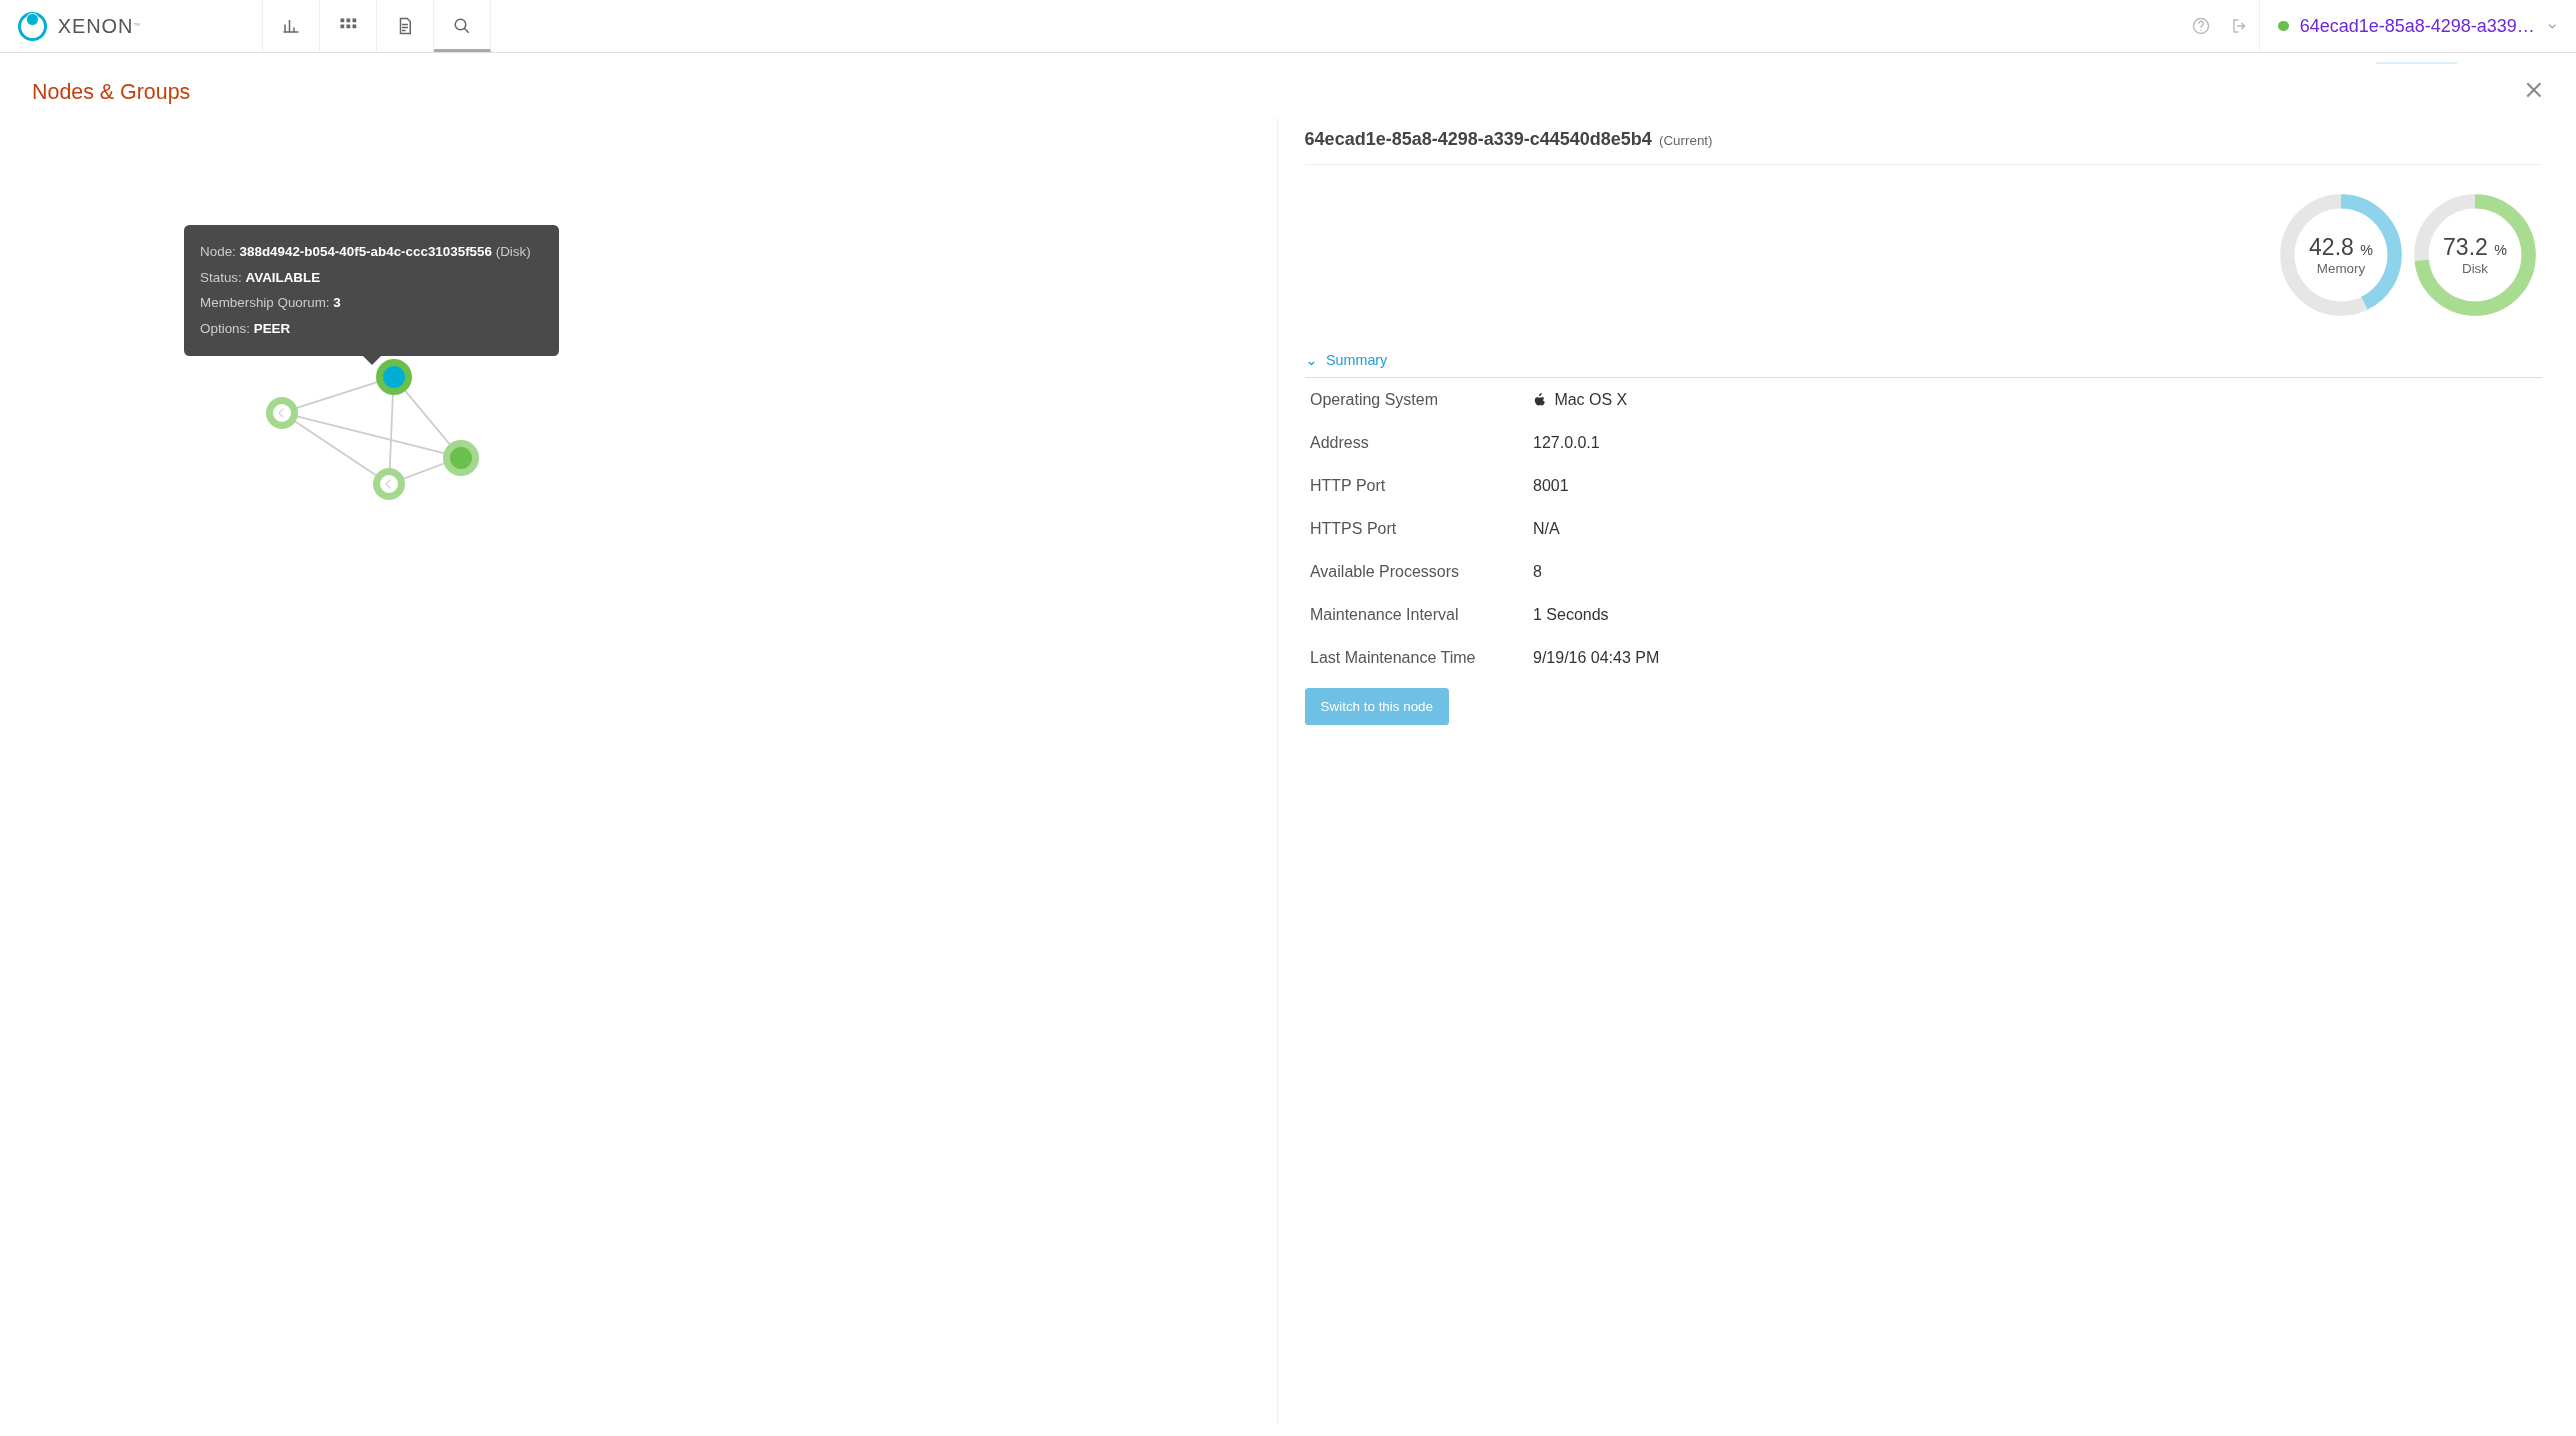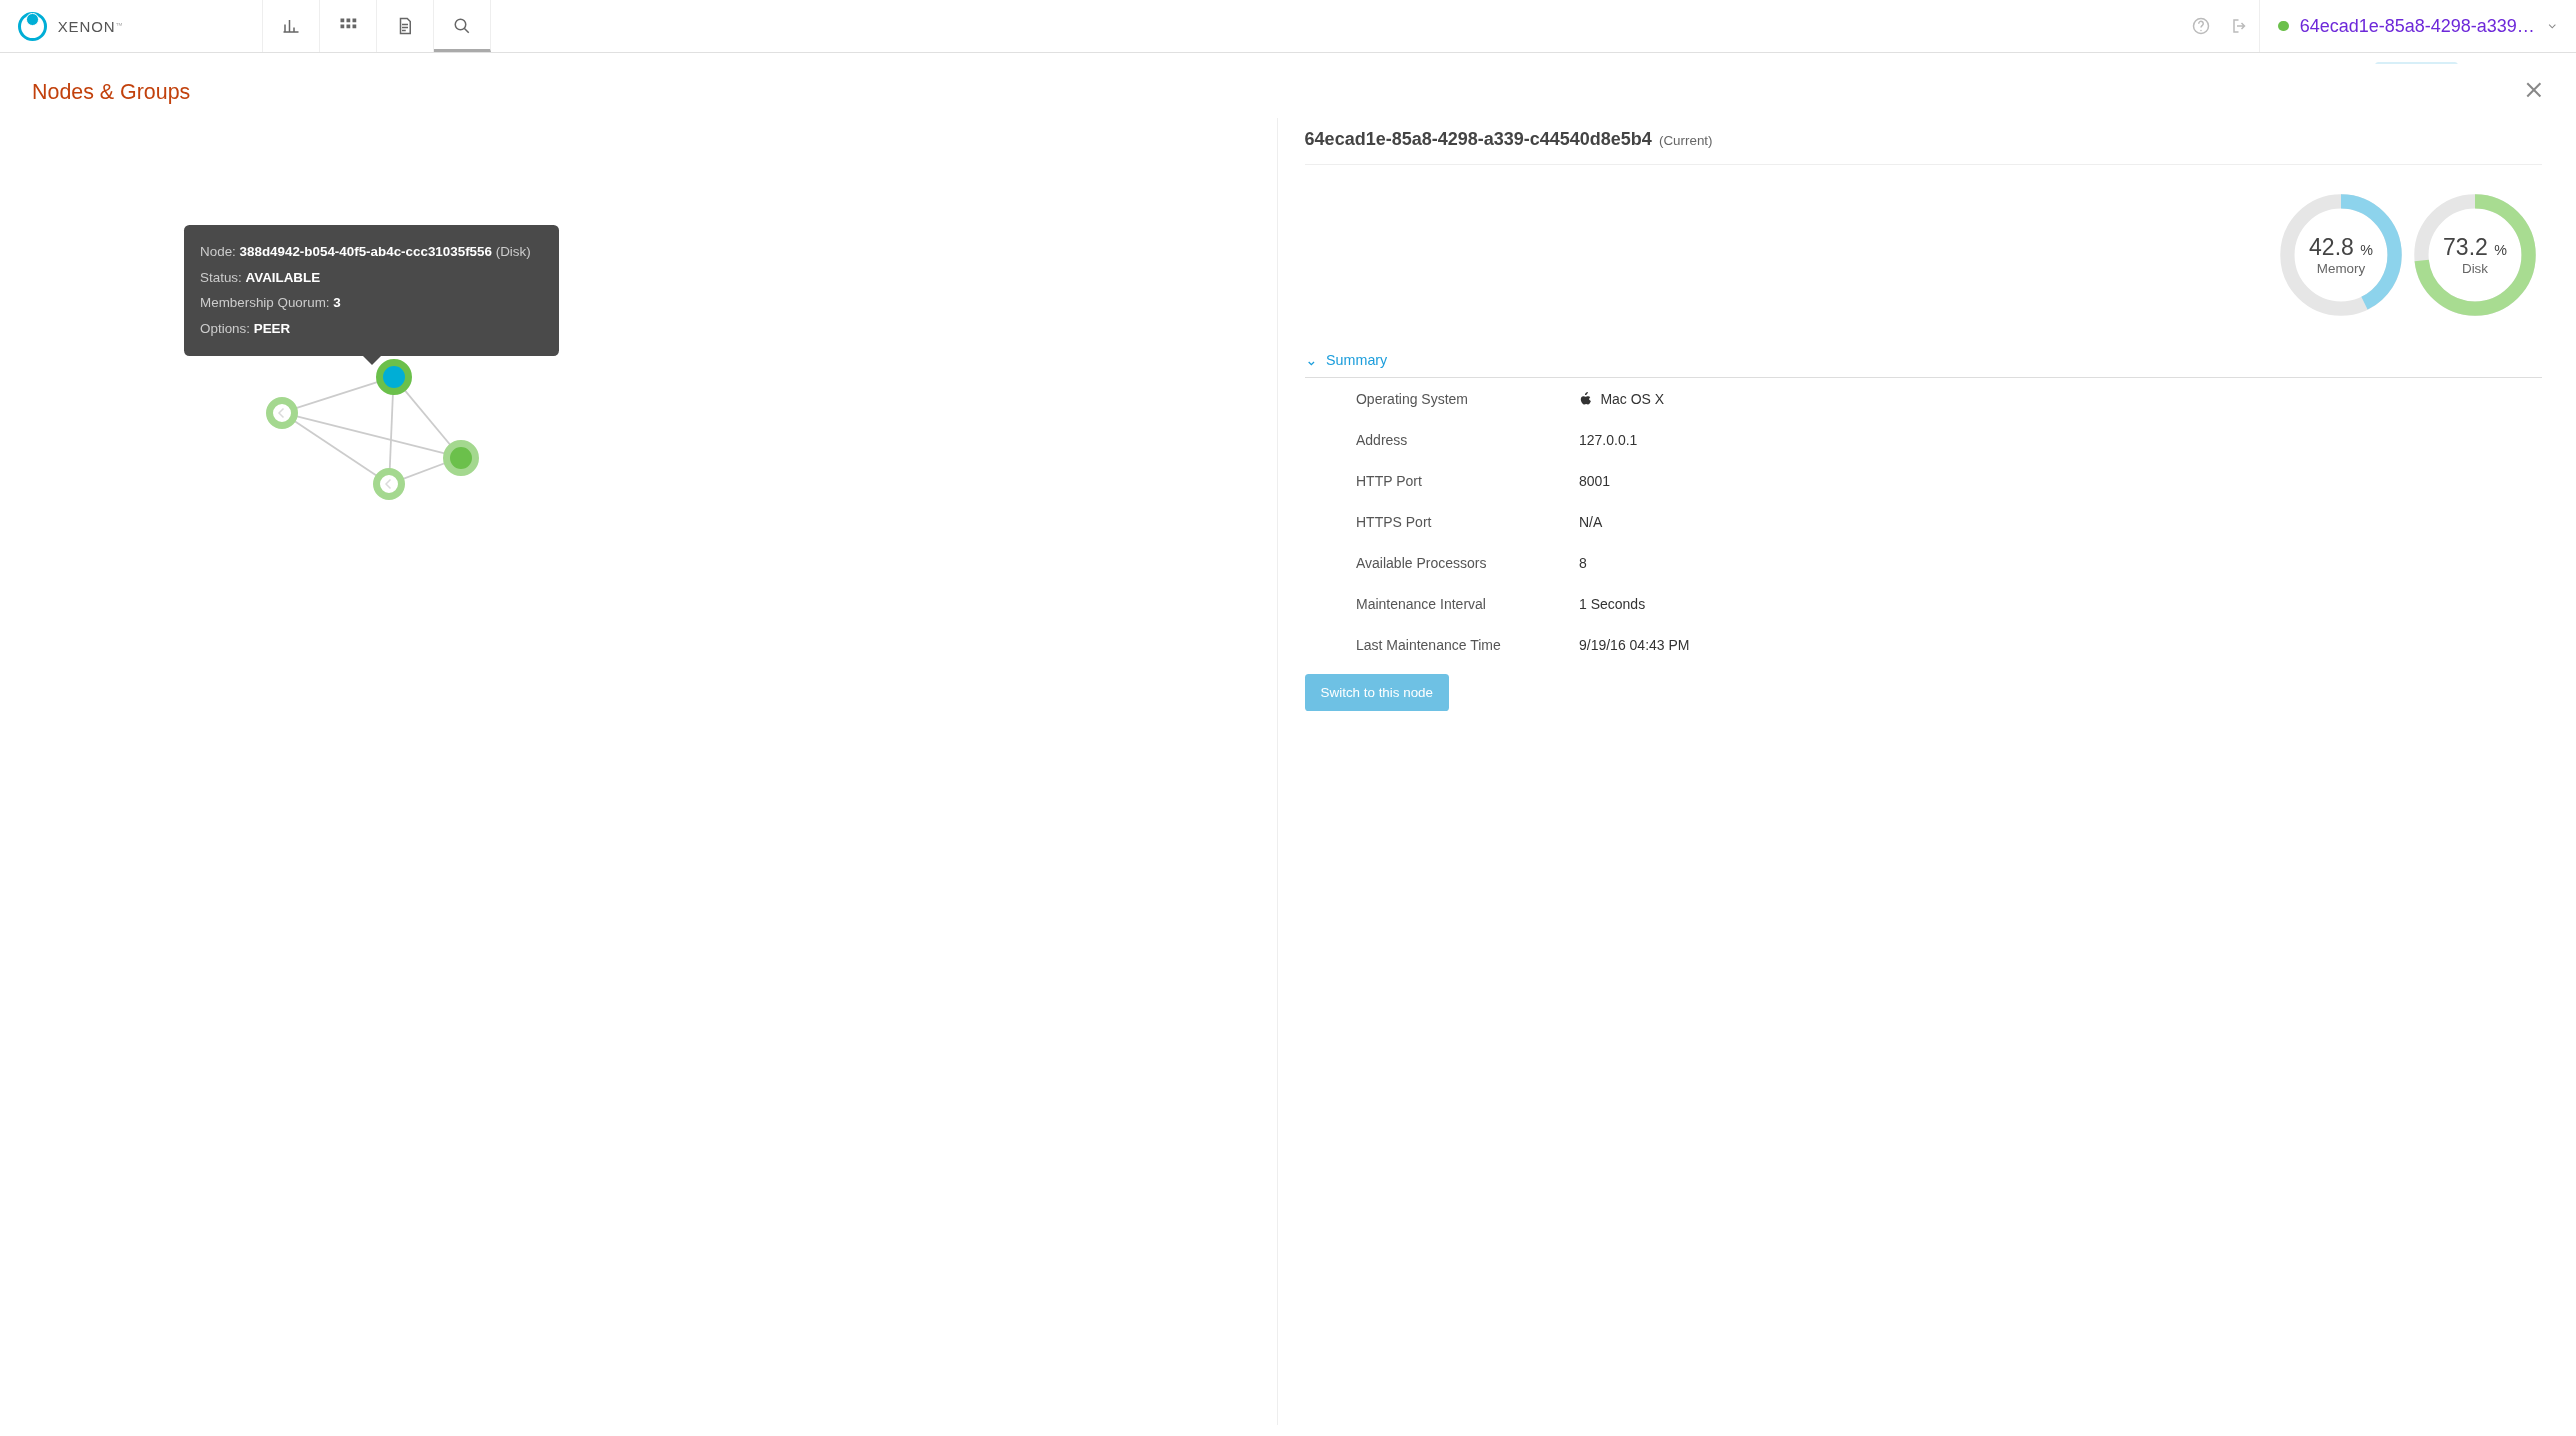--- a/index.html
+++ b/index.html
@@ -4,21 +4,21 @@
 <style>
 * { box-sizing: border-box; margin: 0; padding: 0; }
 body { font-family: -apple-system, "Helvetica Neue", Arial, sans-serif; background: #fff; color: #444; font-size: 12.5px; }
 
 
 .header { display: flex; align-items: center; height: 53px; border-bottom: 0.9px solid #e0e0e0; }
 .brand { display: flex; align-items: center; padding: 0 18px; width: 262px; }
 .logo { width: 29px; height: 29px; position: relative; margin-right: 10.7px; }
 .logo-ring { width: 29px; height: 29px; border: 3.6px solid #00aed6; border-radius: 50%; position: absolute; }
 .logo-dot { width: 12.5px; height: 12.5px; background: #00aed6; border-radius: 50%; position: absolute; top: 1.8px; left: 8px; border: 1.8px solid #fff; }
-.brand-name { font-size: 15px; font-weight: 400; color: #555; letter-spacing: 0.9px; }
+.brand-name { font-size: 20px; font-weight: 400; color: #555; letter-spacing: 0.9px; }
 .brand-tm { font-size: 7.1px; color: #aaa; vertical-align: super; }
 
 .navbar { display: flex; height: 100%; border-left: 0.9px solid #eee; }
 .nav-item { width: 57px; height: 100%; display: flex; align-items: center; justify-content: center; border-right: 0.9px solid #eee; color: #666; }
 .nav-item.active { border-bottom: 3.6px solid #aaa; padding-top: 3.6px; }
 .nav-item svg { width: 18px; height: 18px; }
 
 .header-right { margin-left: auto; display: flex; align-items: center; height: 100%; }
 .header-icon { width: 39px; display: flex; align-items: center; justify-content: center; color: #bbb; }
 .node-selector { border-left: 0.9px solid #eee; height: 100%; display: flex; align-items: center; padding: 0 18px; min-width: 268px; }
@@ -83,21 +83,21 @@
 .gauge { position: relative; width: 134px; height: 134px; }
 .gauge svg { transform: rotate(-90deg); }
 .gauge-text { position: absolute; top: 0; left: 0; width: 100%; height: 100%; display: flex; flex-direction: column; align-items: center; justify-content: center; }
 .gauge-val { font-size: 23px; font-weight: 400; color: #444; }
 .gauge-val .pct { font-size: 14.3px; }
 .gauge-label { font-size: 13.4px; color: #666; }
 
 .summary-hdr { color: #1b9ddb; font-size: 14.3px; padding: 7.1px 0 9px 1.8px; border-bottom: 0.9px solid #ddd; display: flex; align-items: flex-end; gap: 9px; }
 .summary-hdr svg { width: 10.7px; height: 10.7px; }
 
-.kv { display: flex; padding: 12.5px 5.4px; font-size: 14px; margin-left: 46px; }
+.kv { display: flex; padding: 12.5px 5.4px; font-size: 16px; }
 .kv .k { width: 223px; color: #555; }
 .kv .v { color: #333; display: flex; align-items: center; gap: 7.1px; }
 
 .switch-btn { background: #6ec1e4; color: #fff; border: none; border-radius: 3.6px; padding: 10.7px 16px; font-size: 13.4px; margin: 9px 0 0 0; cursor: pointer; width: fit-content; }
 </style>
 </head>
 <body>
 
 <div class="header">
   <div class="brand">

